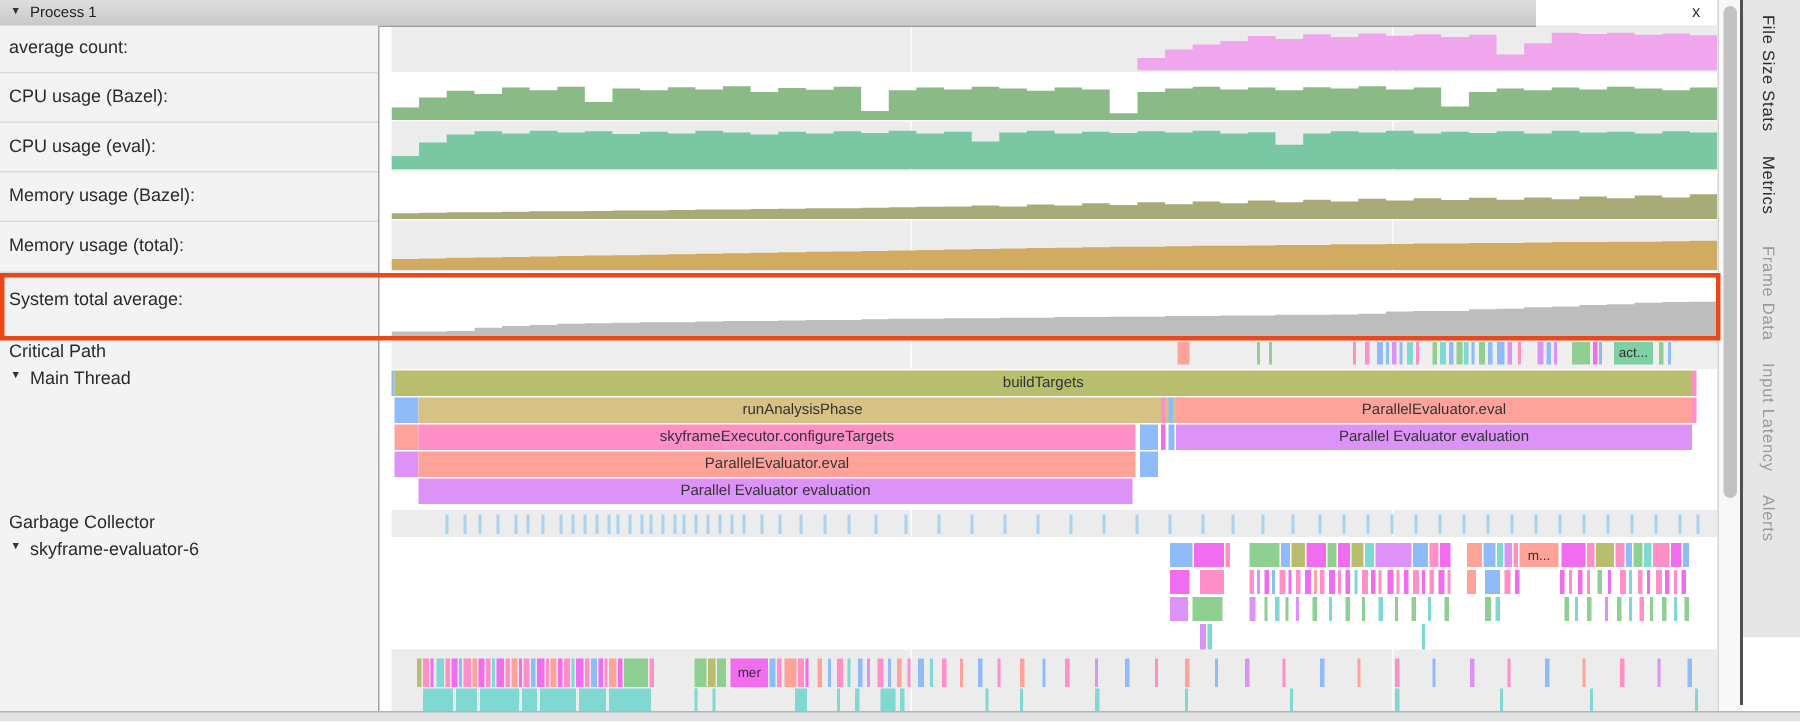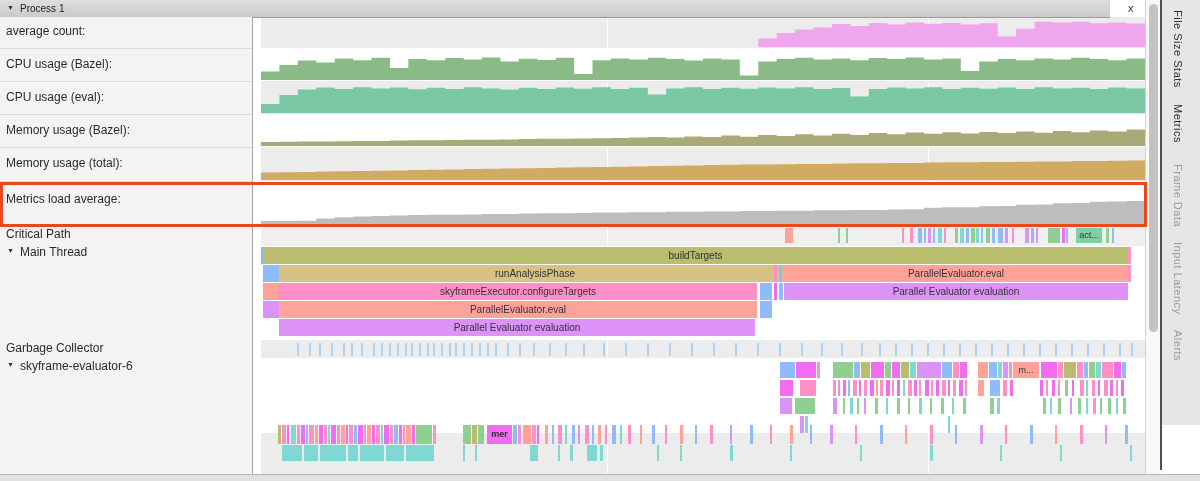--- a/index.html
+++ b/index.html
@@ -1,20 +1,20 @@
 <!DOCTYPE html>
 <html><head>
 <meta charset="utf-8">
 <style>
   html,body{margin:0;padding:0;background:#fff;}
   #app{position:relative;width:1200px;height:481px;overflow:hidden;
        font-family:"Liberation Sans",sans-serif;background:#fff;}
   .abs{position:absolute;}
   
-  #header{left:0;top:0;width:1110px;height:17px;
+  #header{left:0;top:0;width:1024px;height:17px;
           background:linear-gradient(#dedede,#c9c9c9);border-bottom:1px solid #9a9a9a;
           font-size:10px;color:#222;}
   #header .tri{position:absolute;left:7px;top:4px;font-size:7px;color:#333;}
   #header .ttl{position:absolute;left:20px;top:3px;}
   #header .close{position:absolute;left:1128px;top:2px;font-size:11px;color:#333;cursor:pointer;}
   
   #labels{left:0;top:17px;width:252px;height:457px;background:#f3f3f3;border-right:1px solid #a6a6a6;}
   .rowlabel{position:absolute;left:6px;font-size:12px;color:#2a2a2a;white-space:nowrap;}
   .rowlabel.ind{left:20px;}
   .rowlabel .arr{position:absolute;left:-13px;top:2px;font-size:7px;color:#333;}
@@ -313,21 +313,21 @@
       <div class="seg small" style="left: 825px; width: 2px; top: 36px; height: 16px; background: rgb(127, 216, 210); line-height: 16px;"></div>
       <div class="seg small" style="left: 832px; width: 3px; top: 36px; height: 16px; background: rgb(255, 143, 199); line-height: 16px;"></div>
       <div class="seg small" style="left: 839px; width: 2px; top: 36px; height: 16px; background: rgb(143, 207, 146); line-height: 16px;"></div>
       <div class="seg small" style="left: 847px; width: 3px; top: 36px; height: 16px; background: rgb(143, 207, 146); line-height: 16px;"></div>
       <div class="seg small" style="left: 855px; width: 2px; top: 36px; height: 16px; background: rgb(127, 216, 210); line-height: 16px;"></div>
       <div class="seg small" style="left: 862px; width: 3px; top: 36px; height: 16px; background: rgb(143, 207, 146); line-height: 16px;"></div>
       <div class="seg small" style="left: 539px; width: 4px; top: 54px; height: 17px; background: rgb(221, 146, 248); line-height: 17px;"></div>
       <div class="seg small" style="left: 544px; width: 3px; top: 54px; height: 17px; background: rgb(127, 216, 210); line-height: 17px;"></div>
       <div class="seg small" style="left: 687px; width: 2px; top: 54px; height: 17px; background: rgb(127, 216, 210); line-height: 17px;"></div>
     </div>
-  <div class="abs tickrow" style="top:425px;height:37px;font-weight:bold;" id="cpuh">
+  <div class="abs tickrow" style="top:439px;height:37px;" id="cpuh">
       <div class="seg small" style="left: 17px; width: 3px; top: 0px; height: 19px; background: rgb(185, 189, 110); line-height: 19px;"></div>
       <div class="seg small" style="left: 21px; width: 4px; top: 0px; height: 19px; background: rgb(255, 143, 199); line-height: 19px;"></div>
       <div class="seg small" style="left: 26px; width: 2px; top: 0px; height: 19px; background: rgb(240, 109, 240); line-height: 19px;"></div>
       <div class="seg small" style="left: 30px; width: 5px; top: 0px; height: 19px; background: rgb(127, 216, 210); line-height: 19px;"></div>
       <div class="seg small" style="left: 36px; width: 3px; top: 0px; height: 19px; background: rgb(255, 143, 199); line-height: 19px;"></div>
       <div class="seg small" style="left: 40px; width: 4px; top: 0px; height: 19px; background: rgb(240, 109, 240); line-height: 19px;"></div>
       <div class="seg small" style="left: 45px; width: 2px; top: 0px; height: 19px; background: rgb(143, 188, 248); line-height: 19px;"></div>
       <div class="seg small" style="left: 48px; width: 5px; top: 0px; height: 19px; background: rgb(255, 143, 199); line-height: 19px;"></div>
       <div class="seg small" style="left: 54px; width: 3px; top: 0px; height: 19px; background: rgb(255, 163, 154); line-height: 19px;"></div>
       <div class="seg small" style="left: 58px; width: 4px; top: 0px; height: 19px; background: rgb(240, 109, 240); line-height: 19px;"></div>
@@ -436,21 +436,21 @@
       <div class="sep" style="top:64px;"></div>
     <div class="sep" style="top:97px;"></div>
       <div class="sep" style="top:130px;"></div>
     <div class="sep" style="top:164px;"></div>
       <div class="sep" style="top:208px;"></div>
     <div class="rowlabel" style="top:7px;">average count:</div>
     <div class="rowlabel" style="top:40px;">CPU usage (Bazel):</div>
     <div class="rowlabel" style="top:73px;">CPU usage (eval):</div>
     <div class="rowlabel" style="top:106px;">Memory usage (Bazel):</div>
     <div class="rowlabel" style="top:139px;">Memory usage (total):</div>
-    <div class="rowlabel" style="top:175px;">Metrics load average:</div>
+    <div class="rowlabel" style="top:175px;">System total average:</div>
     <div class="rowlabel" style="top:210px;">Critical Path</div>
     <div class="rowlabel ind" style="top:228px;">
       <span class="arr">▼</span>
       <span>Main Thread</span>
     </div>
     <div class="rowlabel" style="top:324px;text-align:center;">Garbage Collector</div>
     <div class="rowlabel ind" style="top:342px;">
       <span class="arr">▼</span>
       <span>skyframe-evaluator-6</span>
     </div>

